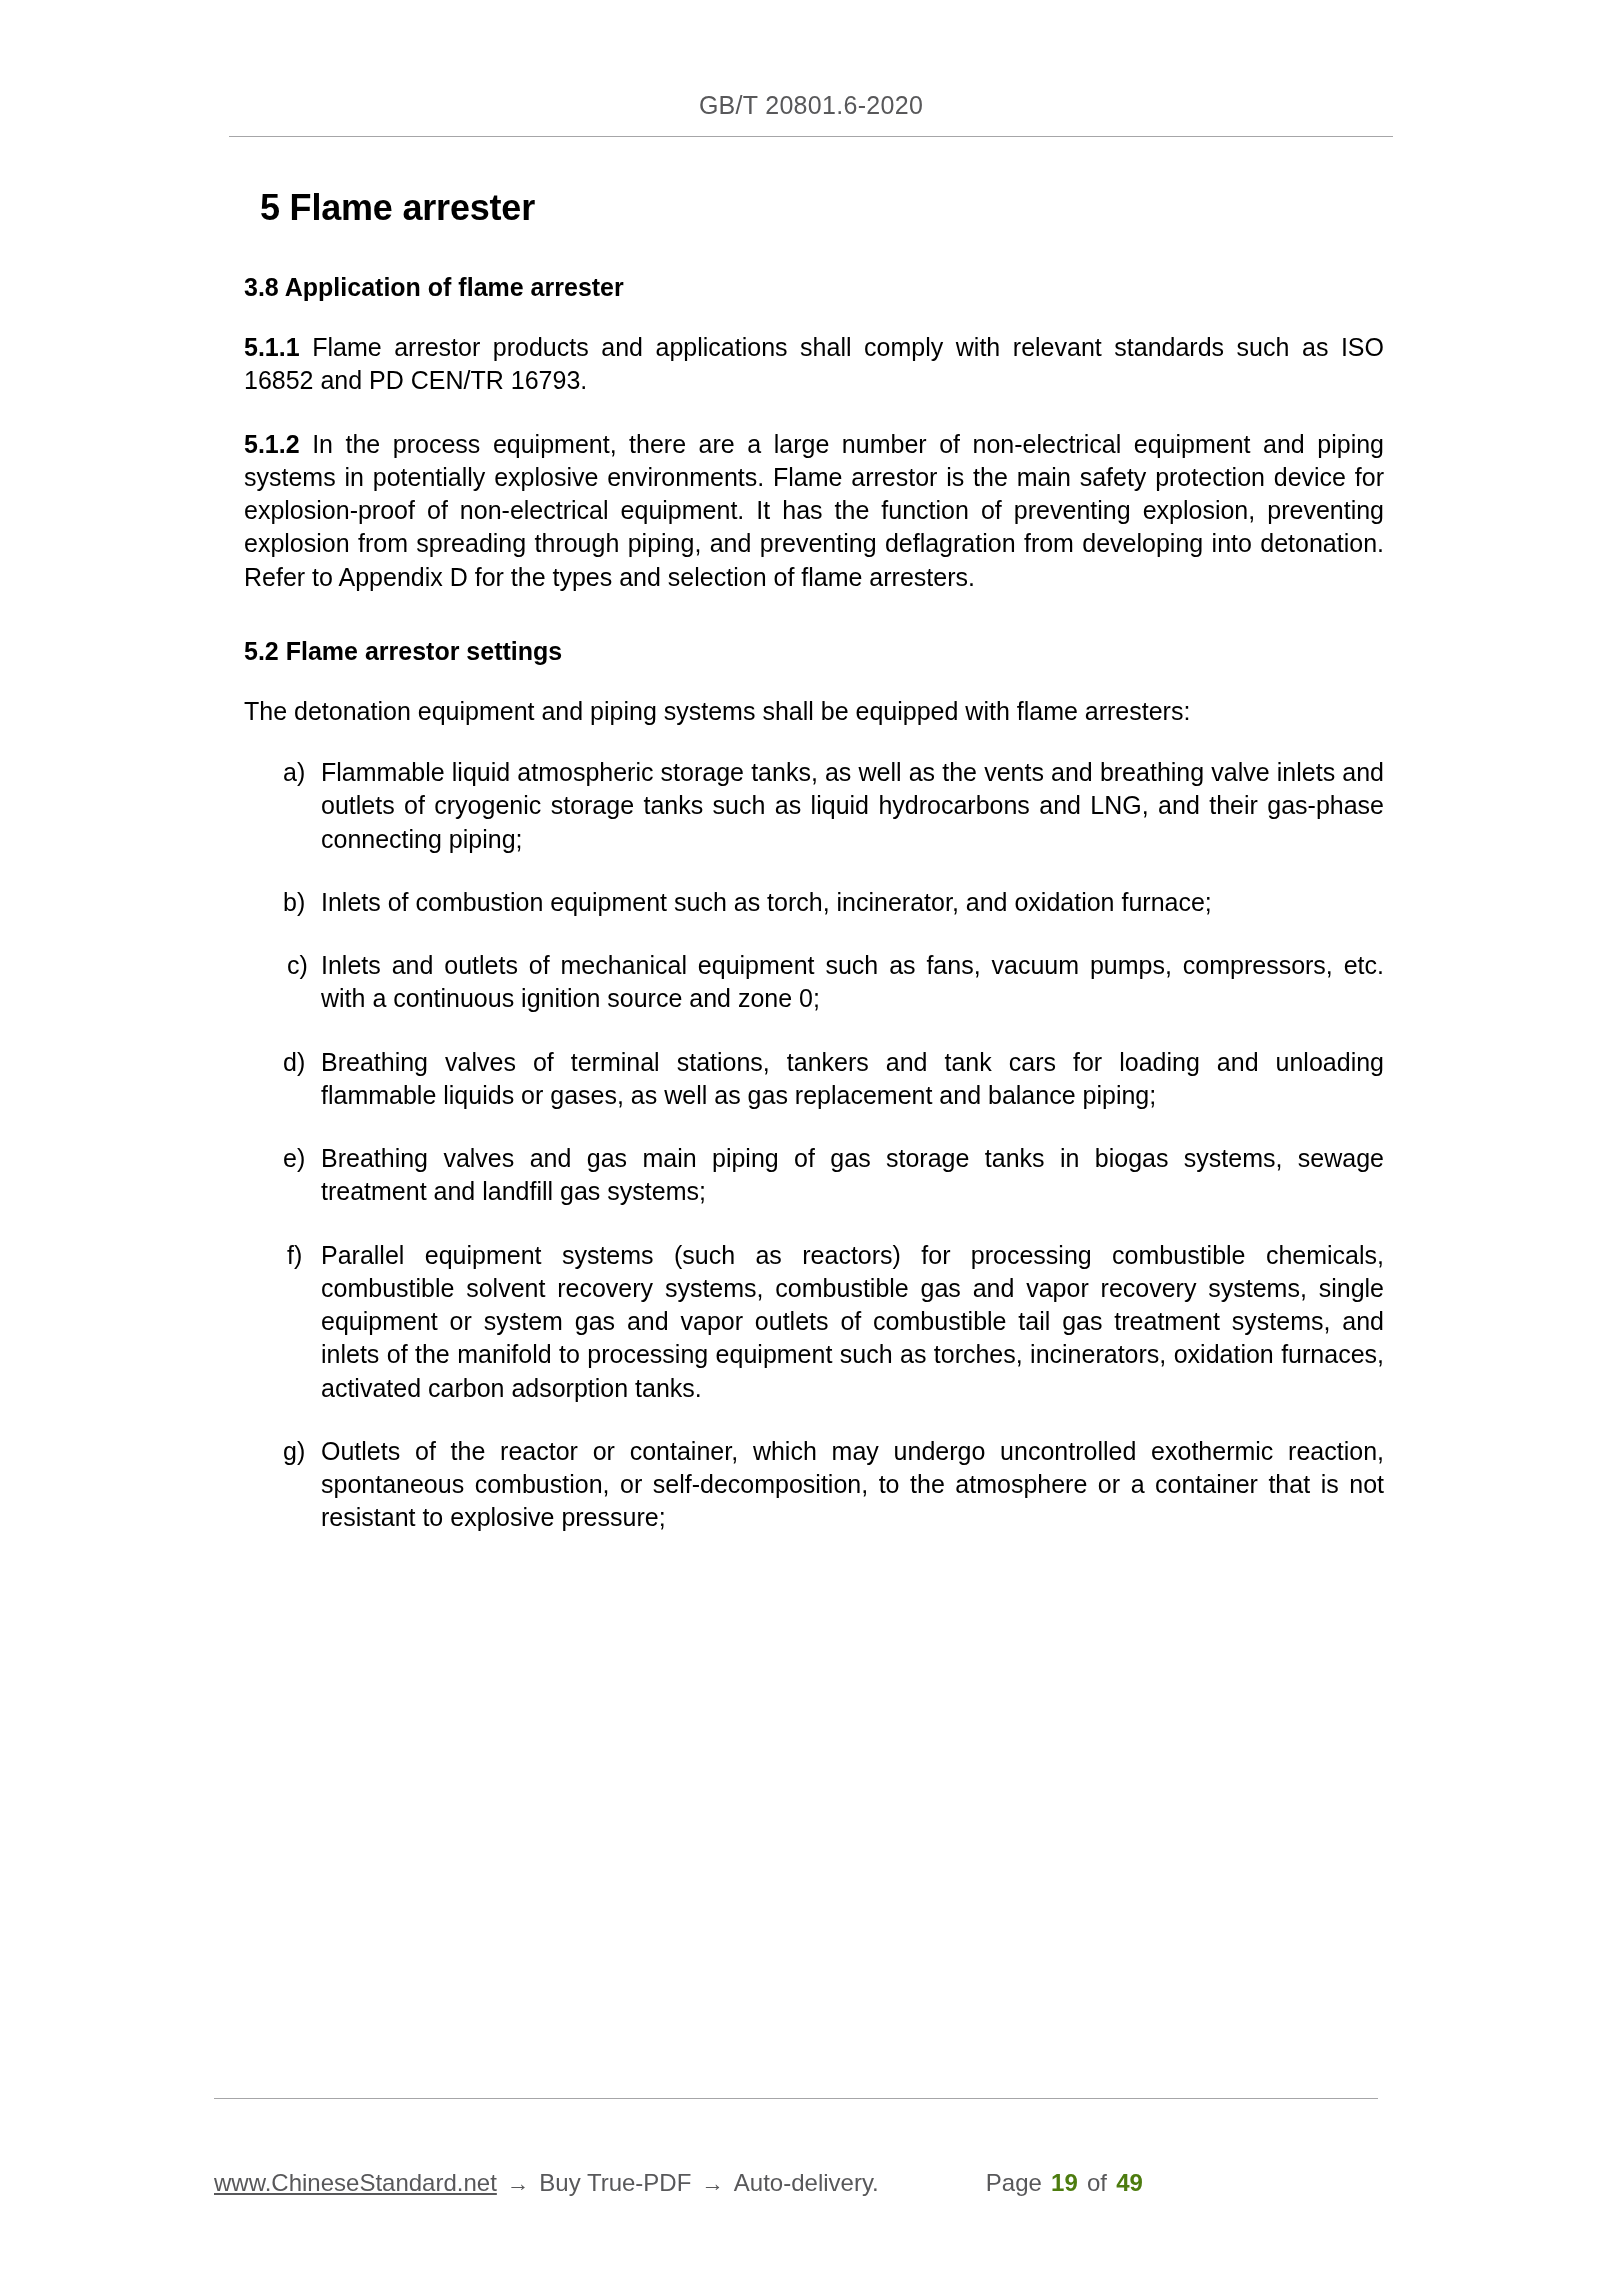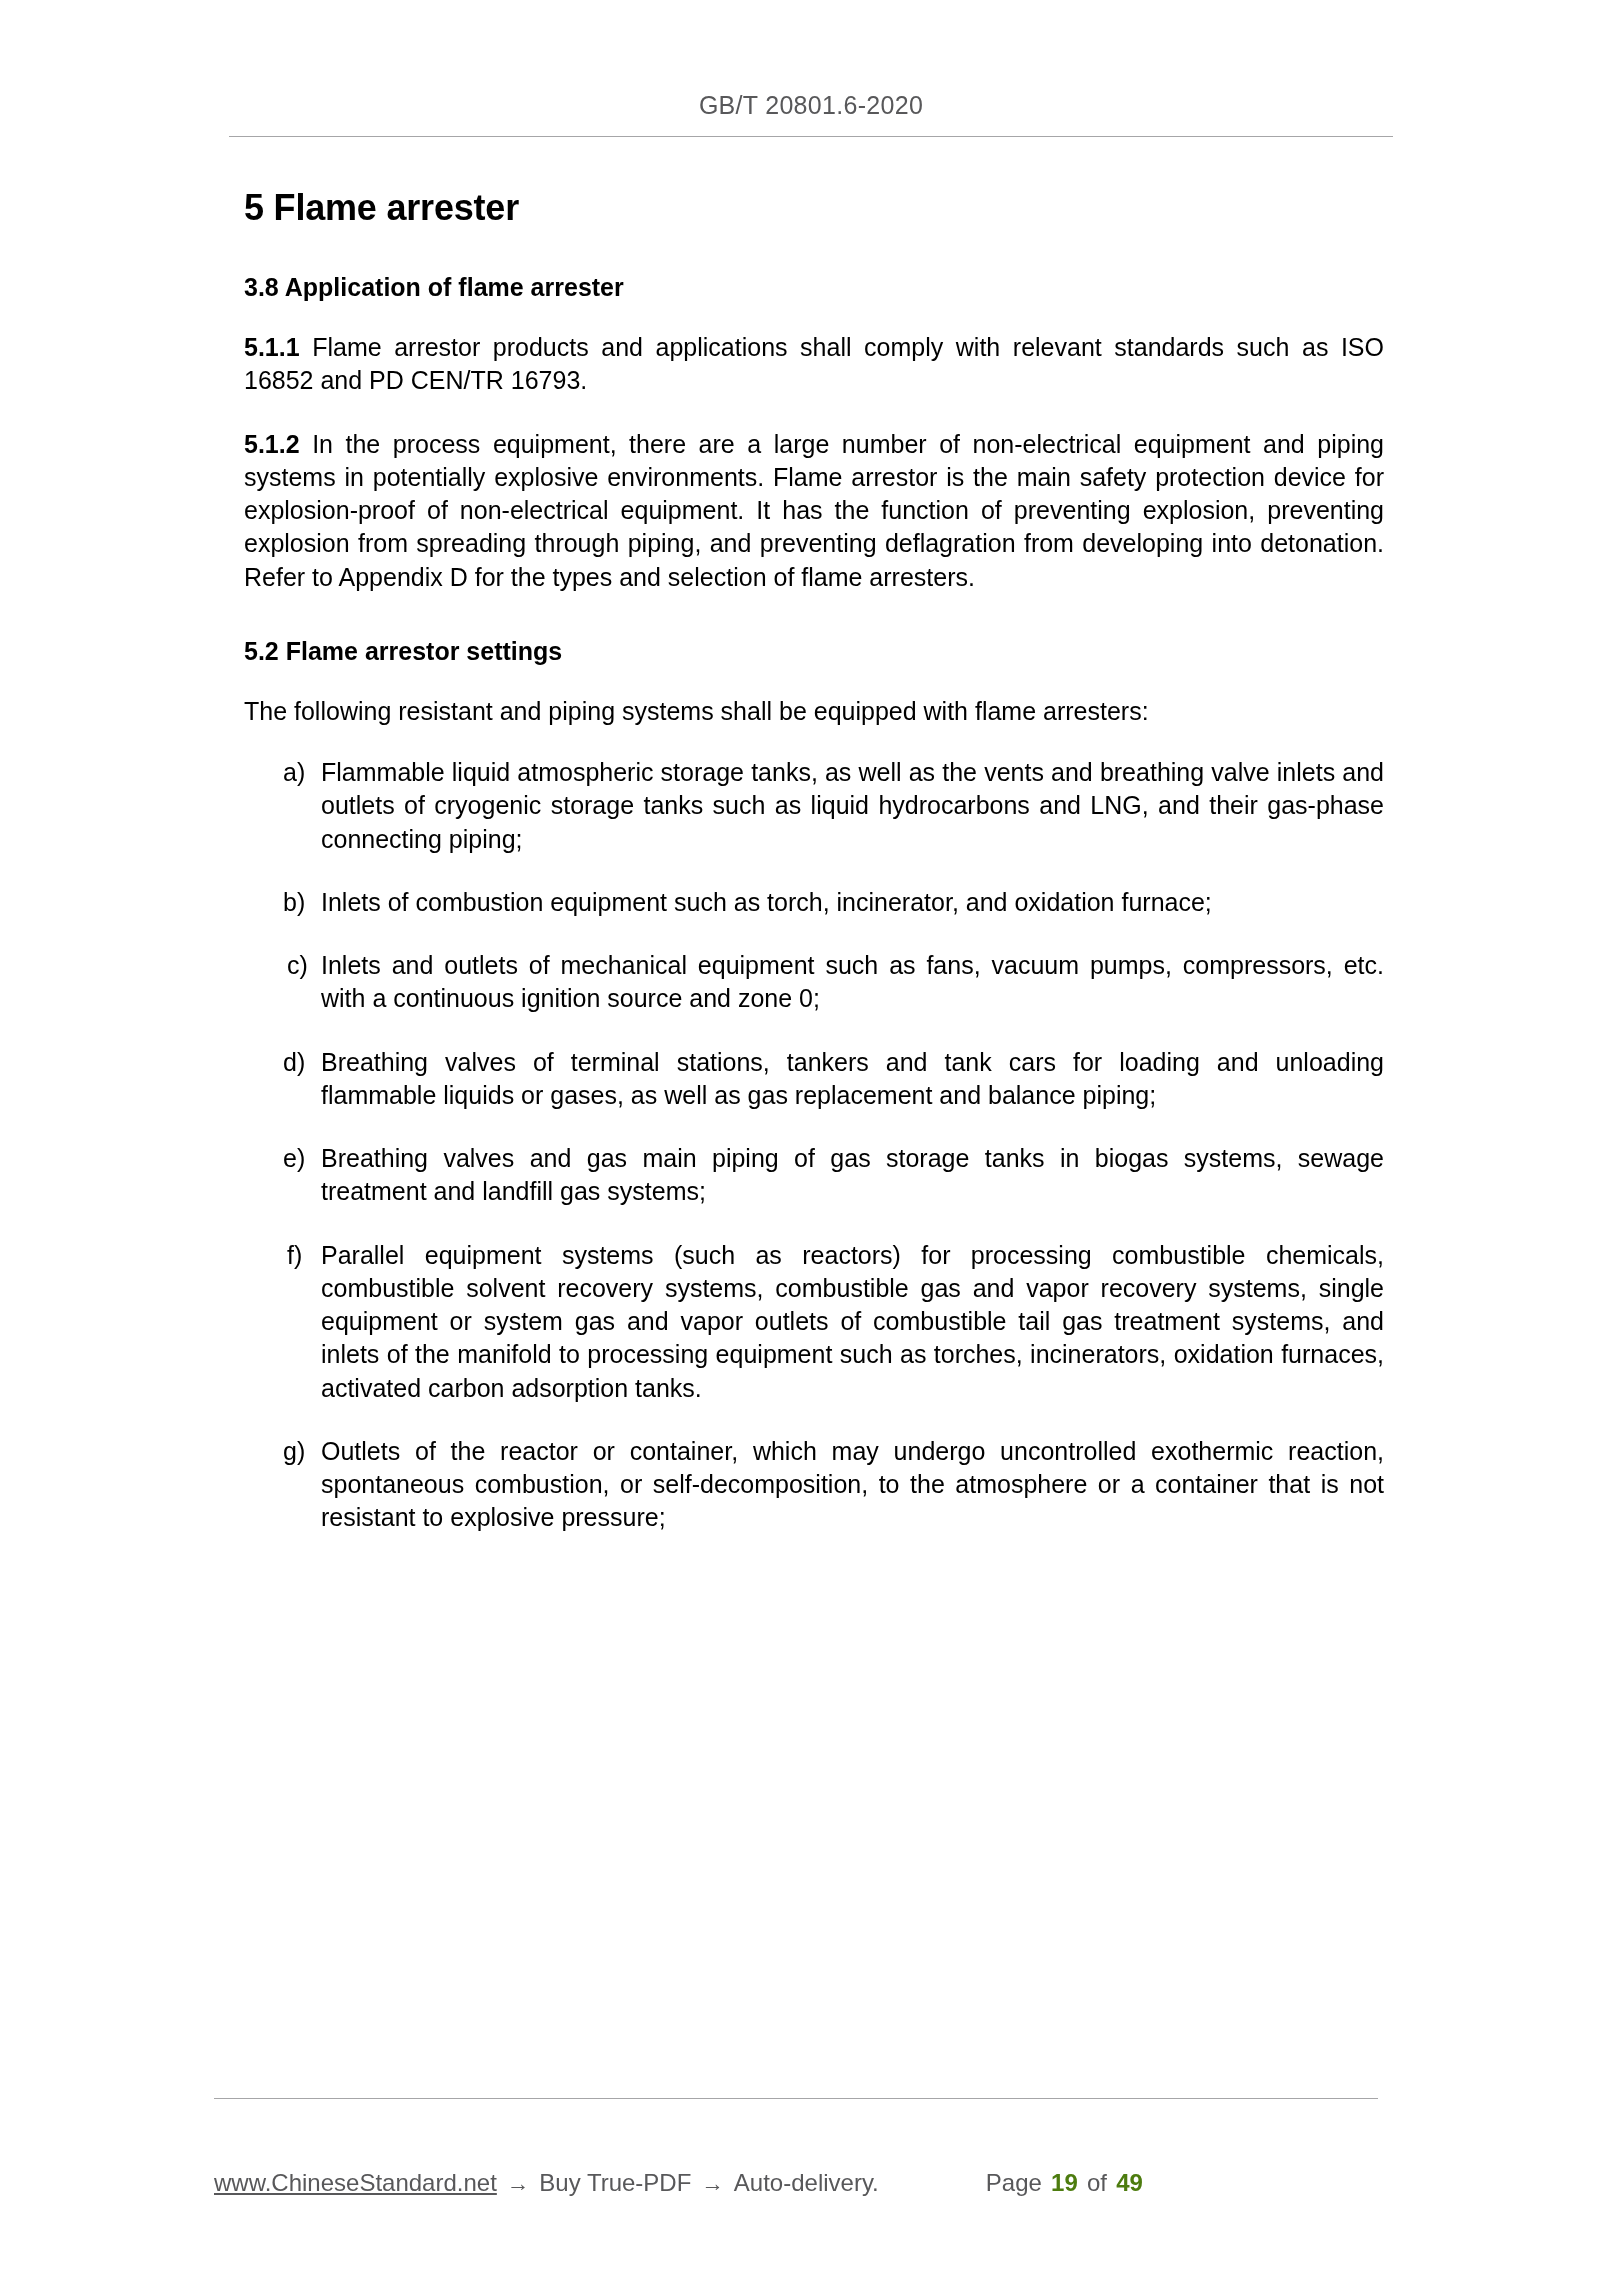--- a/index.html
+++ b/index.html
@@ -44,21 +44,21 @@
   .content {
     position: absolute;
     top: 185px;
     left: 244px;
     width: 1140px;
   }
 
   h1.section-title {
     font-size: 36px;
     font-weight: bold;
-    margin: 0 0 0 0;
+    margin: 0 0 0 16px;
     padding: 0;
     line-height: 1.25;
     letter-spacing: -0.2px;
   }
 
   h2.subsection-title {
     font-size: 25px;
     font-weight: bold;
     margin: 41px 0 0 0;
     padding: 0;
@@ -175,21 +175,21 @@
     <p class="body-para first-after-head">
       <span class="num">5.1.1</span><span> Flame arrestor products and applications shall comply with relevant standards such as ISO 16852 and PD CEN/TR 16793.</span>
     </p>
 
     <p class="body-para">
       <span class="num">5.1.2</span><span> In the process equipment, there are a large number of non-electrical equipment and piping systems in potentially explosive environments. Flame arrestor is the main safety protection device for explosion-proof of non-electrical equipment. It has the function of preventing explosion, preventing explosion from spreading through piping, and preventing deflagration from developing into detonation. Refer to Appendix D for the types and selection of flame arresters.</span>
     </p>
 
     <h2 class="subsection-title">5.2 Flame arrestor settings</h2>
 
-    <p class="body-para first-after-head">The following resistant and piping systems shall be equipped with flame arresters:</p>
+    <p class="body-para first-after-head">The detonation equipment and piping systems shall be equipped with flame arresters:</p>
 
     <ol class="letter-list">
       <li>
         <span class="marker">a)</span><span>Flammable liquid atmospheric storage tanks, as well as the vents and breathing valve inlets and outlets of cryogenic storage tanks such as liquid hydrocarbons and LNG, and their gas-phase connecting piping;</span>
       </li>
       <li>
         <span class="marker">b)</span><span>Inlets of combustion equipment such as torch, incinerator, and oxidation furnace;</span>
       </li>
       <li class="narrow-marker">
         <span class="marker">c)</span><span>Inlets and outlets of mechanical equipment such as fans, vacuum pumps, compressors, etc. with a continuous ignition source and zone 0;</span>

